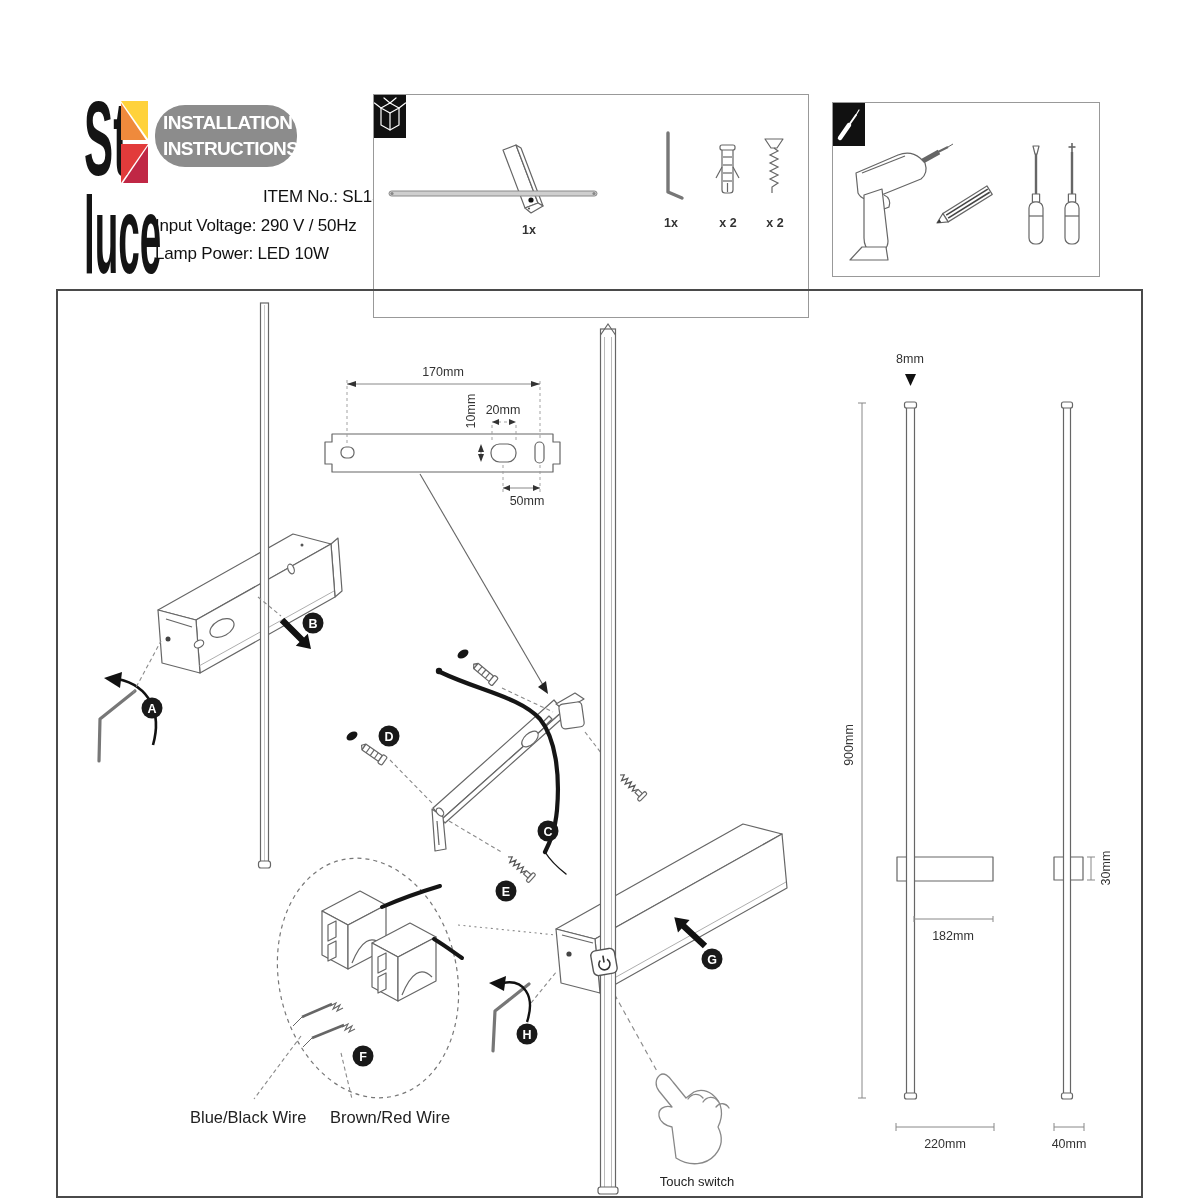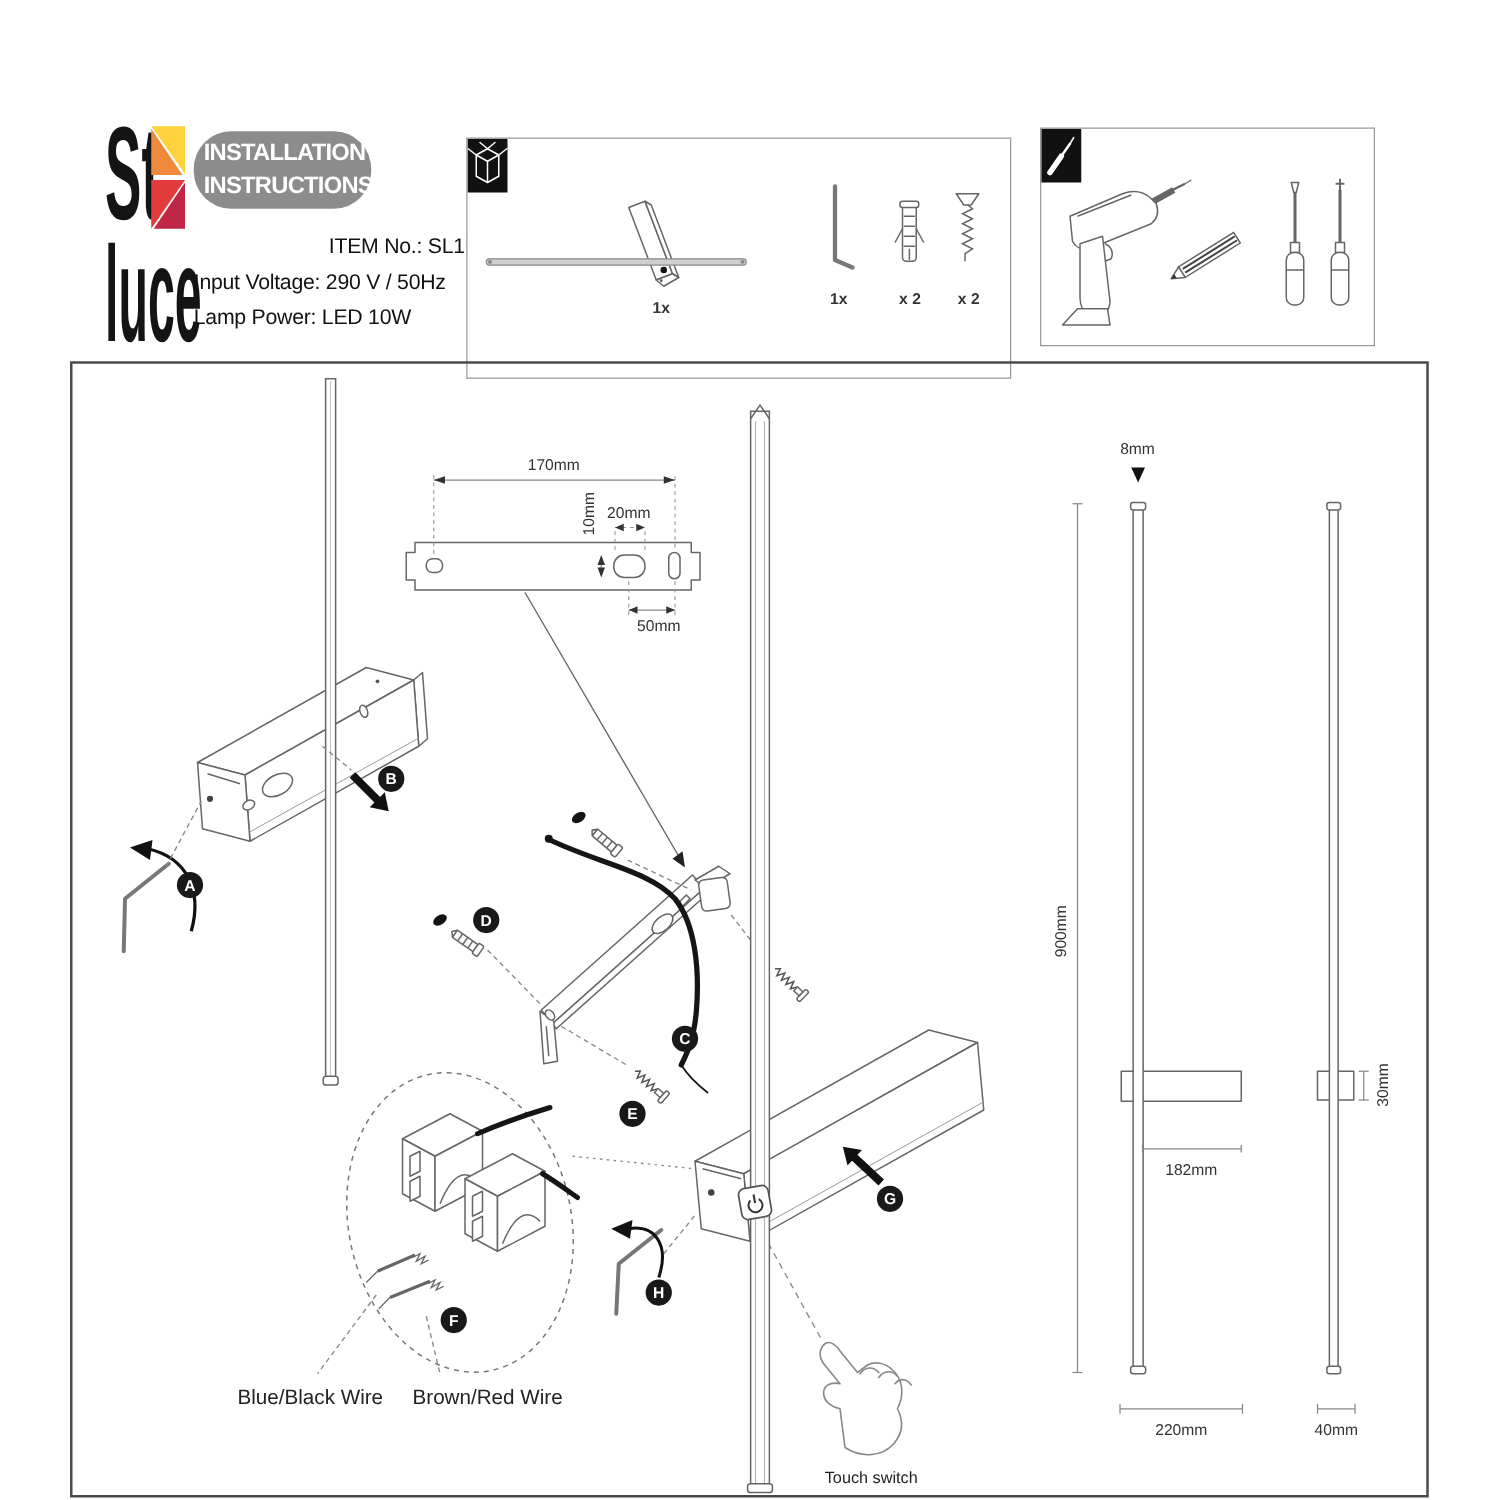--- a/index.html
+++ b/index.html
@@ -50,21 +50,21 @@
   </svg>
 
   <div class="abs" id="title-box">
     <div>INSTALLATION</div>
     <div>INSTRUCTIONS</div>
   </div>
   <div class="abs item-line" style="top:142px;text-align:right;">ITEM No.: SL1589.101.01</div>
   <div class="abs item-line" style="top:171px;">Input Voltage: 290 V / 50Hz</div>
   <div class="abs item-line" style="top:199px;">Lamp Power: LED 10W</div>
 
-  <div class="abs panel" style="left:373px;top:65px;width:436px;height:193px;">
+  <div class="abs panel" style="left:373px;top:49px;width:436px;height:224px;">
     <svg width="434" height="172" viewBox="374 58 434 172">
 
       <g>
         <rect x="374" y="58" width="32" height="43" fill="#111"></rect>
         <g class="whiteln" stroke-width="1.2">
           <polygon points="390,66 399,71 390,76 381,71" fill="none"></polygon>
           <polyline points="381,71 381,88 390,93 399,88 399,71"></polyline>
           <line x1="390" y1="76" x2="390" y2="93"></line>
           <line x1="381" y1="71" x2="374.5" y2="66"></line>
           <line x1="399" y1="71" x2="405.5" y2="66"></line>

